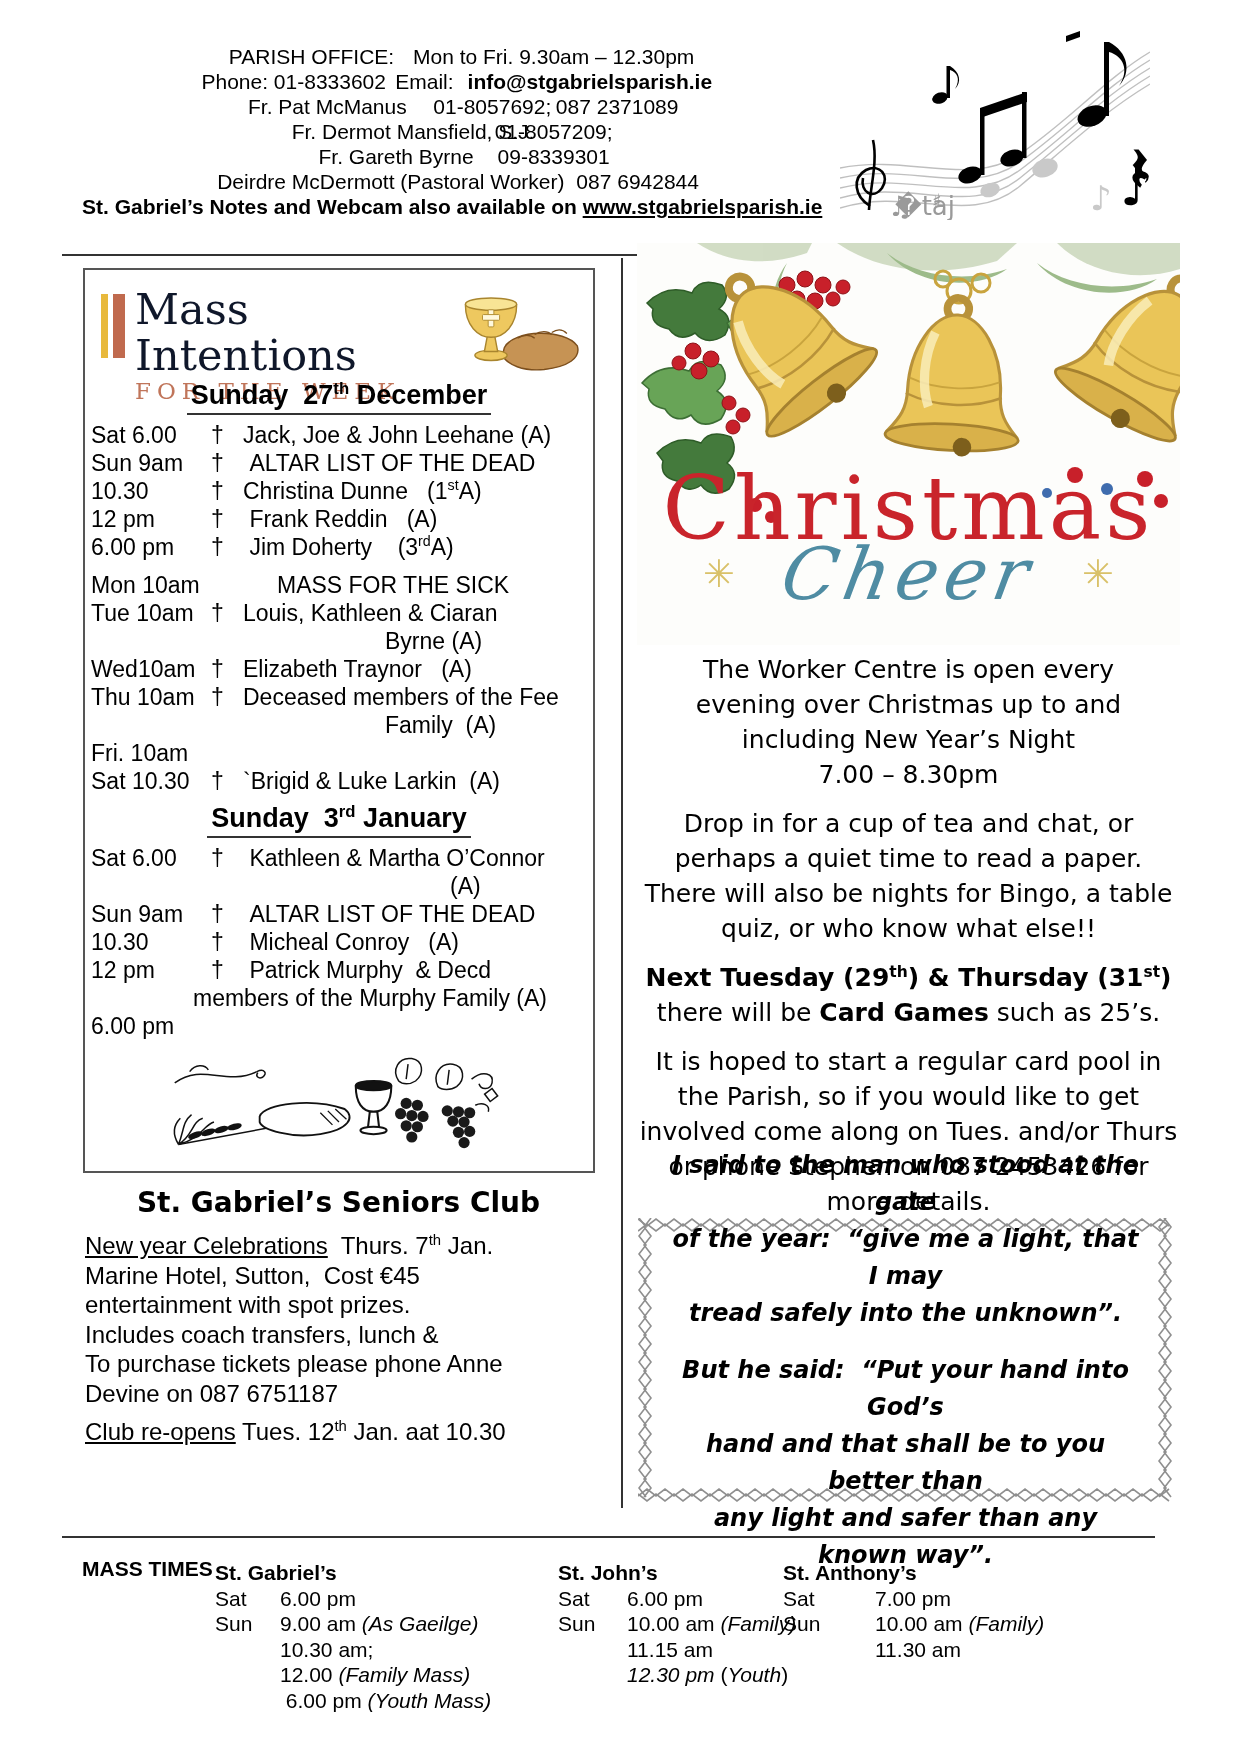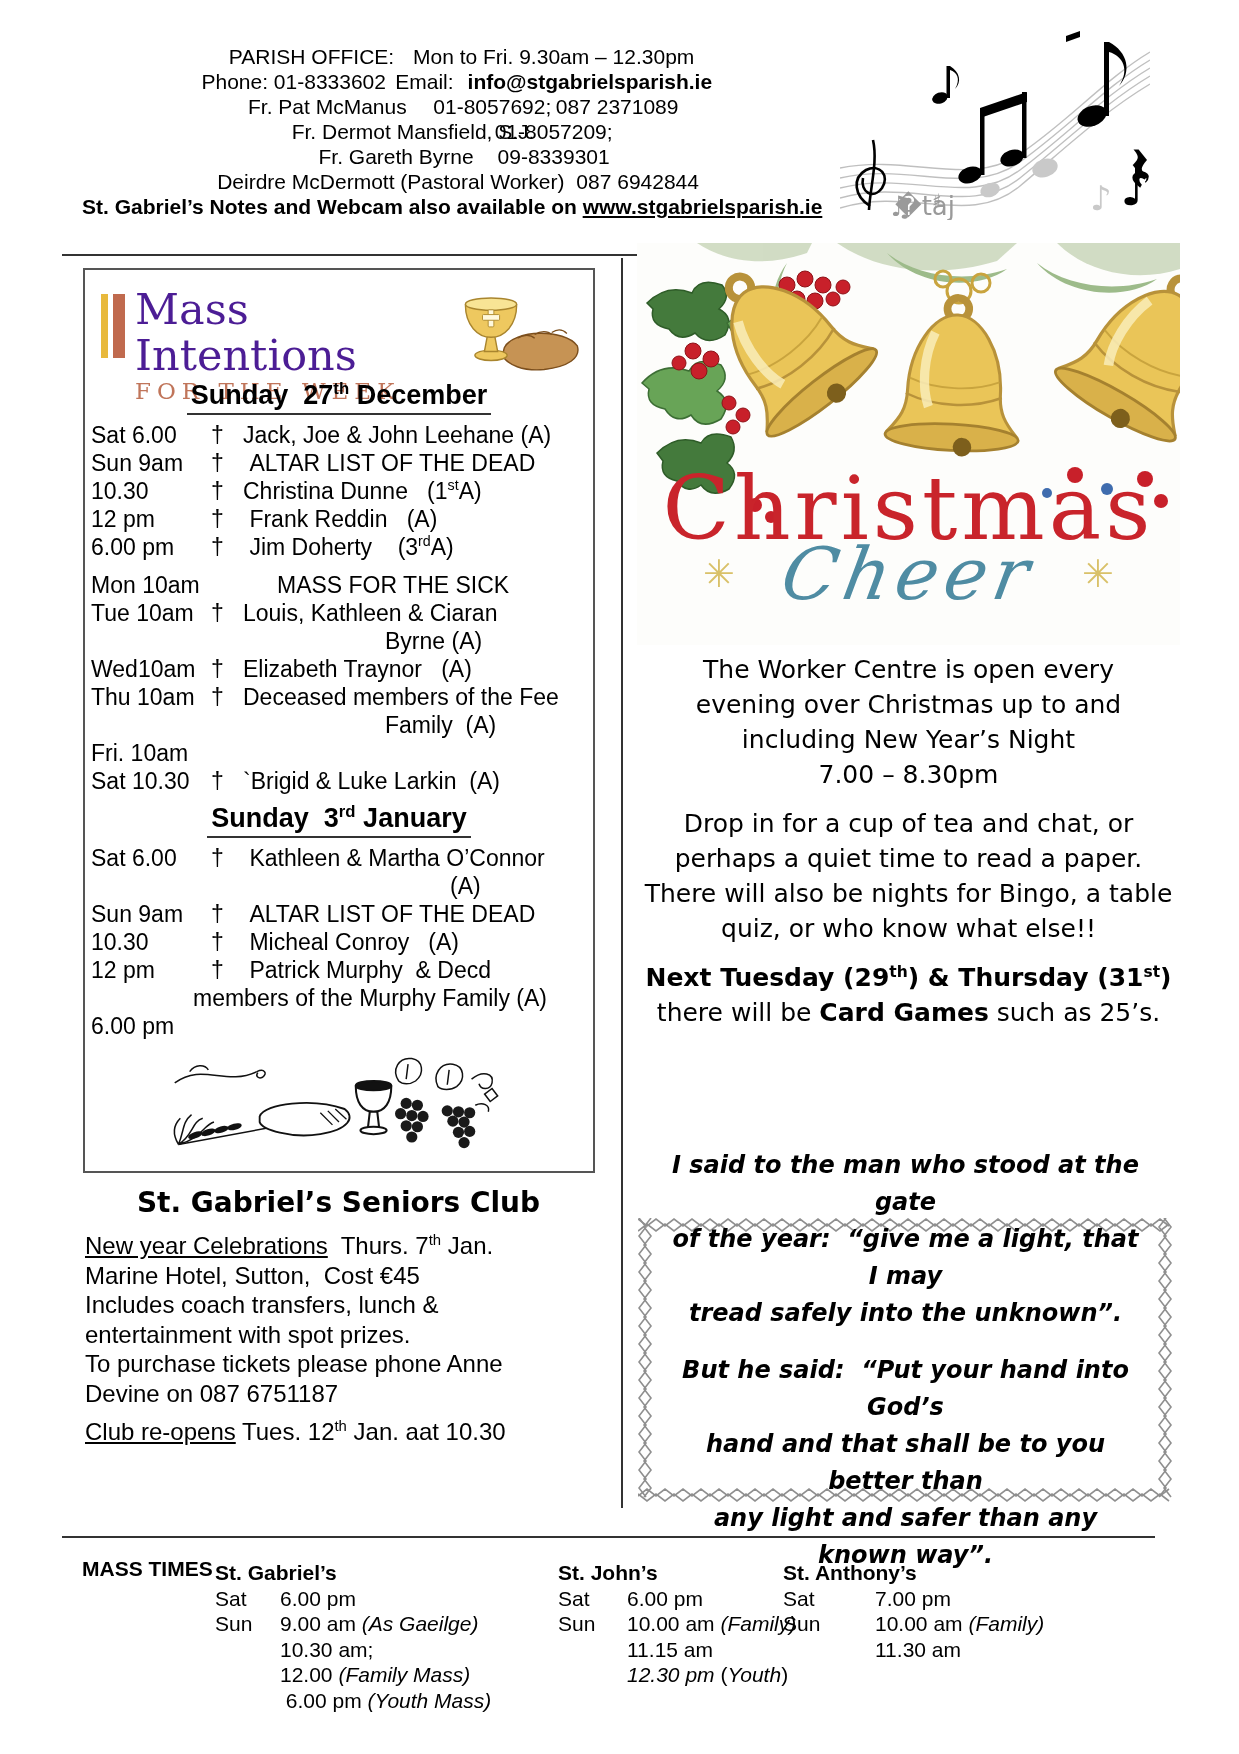--- a/index.html
+++ b/index.html
@@ -24,21 +24,21 @@
   .vr{position:absolute;left:621px;top:258px;height:1250px;border-left:2px solid #333;}
 
   
   .mi-box{position:absolute;left:83px;top:268px;width:512px;height:905px;border:2px solid #555;
           box-sizing:border-box;background:#fff;}
   .mi-logo{display:flex;align-items:flex-start;margin:16px 10px 2px 16px;height:86px;}
   .bar{flex:none;margin-top:8px;height:64px;}
   .bar-y{width:7px;background:#e8b93c;}
   .bar-r{width:12px;background:#c06a4e;margin-left:5px;}
   .mi-logo-text{margin-left:10px;}
-  .mi-title{font-family:"DejaVu Serif",serif;font-size:43px;line-height:46px;color:#4c1d95;}
+  .mi-title{font-family:"DejaVu Serif",serif;font-size:43px;line-height:46px;color:#0f172a;}
   .mi-sub{font-family:"DejaVu Serif",serif;font-size:23px;color:#c0755a;letter-spacing:6px;margin-top:0px;}
   .chalice{flex:none;width:128px;height:92px;margin-left:2px;margin-top:2px;}
   .mi-h{text-align:center;margin:8px 0 6px;font-size:27px;font-weight:bold;}
   .mi-h-in{display:inline-block;border-bottom:2px solid #333;padding:0 4px 2px;}
   .mi-row{display:flex;font-size:23px;line-height:28px;}
   .mi-time{flex:none;width:120px;padding-left:6px;}
   .mi-dag{flex:none;width:32px;}
   .mi-text{flex:1;}
   .pl34{padding-left:34px;}
   .mi-cont{font-size:23px;line-height:28px;}
@@ -316,22 +316,22 @@
         <path d="M326,86 C334,82 342,86 340,93"></path>
       </g>
     </svg>
   </section>
 
   <section class="seniors">
     <div class="sen-title">St. Gabriel’s Seniors Club</div>
     <div class="sen-lines" id="sen-lines">
         <div class="sen-line"><span class="u">New year Celebrations</span><span>&nbsp; Thurs. 7</span><sup>th</sup><span> Jan.</span></div>
         <div class="sen-line"><span>Marine Hotel, Sutton,&nbsp; Cost €45</span></div>
+        <div class="sen-line"><span>entertainment with spot prizes.</span></div>
         <div class="sen-line"><span>Includes coach transfers, lunch &amp;</span></div>
-        <div class="sen-line"><span>entertainment with spot prizes.</span></div>
         <div class="sen-line"><span>To purchase tickets please phone Anne</span></div>
         <div class="sen-line"><span>Devine on 087 6751187</span></div>
         <div class="sen-line gap"><span class="u">Club re-opens</span><span> Tues. 12</span><sup>th</sup><span> Jan. aat 10.30</span></div>
       </div>
   </section>
 
   <section class="xmas">
     <svg viewBox="0 0 543 402">
       <g fill="#cdd9bf" opacity=".9">
         <path d="M200,0 C240,28 300,36 360,18 L380,0 Z"></path>
@@ -405,20 +405,21 @@
       <span class="star">✳</span>
       <span class="xmas-sub">Cheer</span>
       <span class="star">✳</span>
     </div>
   </section>
 
   <section class="pc" id="pc-paras">
       <p><span>The Worker Centre is open every</span><br><span>evening over Christmas up to and</span><br><span>including New Year’s Night</span><br><span>7.00 – 8.30pm</span></p>
       <p><span>Drop in for a cup of tea and chat, or</span><br><span>perhaps a quiet time to read a paper.</span><br><span>There will also be nights for Bingo, a table</span><br><span>quiz, or who know what else!!</span></p>
       <p><span style="font-weight: bold;">Next Tuesday (29</span><sup style="font-weight: bold;">th</sup><span style="font-weight: bold;">) &amp; Thursday (31</span><sup style="font-weight: bold;">st</sup><span style="font-weight: bold;">)</span><br><span>there will be </span><span style="font-weight: bold;">Card Games</span><span> such as 25’s.</span></p>
+      <p><span>It is hoped to start a regular card pool in</span><br><span>the Parish, so if you would like to get</span><br><span>involved come along on Tues. and/or Thurs</span><br><span>or phone Stephen on 087 2453426 for</span><br><span>more details.</span></p>
     </section>
 
   <section class="quote">
     <svg id="zz" viewBox="0 0 535 285">
         <path d="M0,1 L9,8 L18,1 L27,8 L36,1 L45,8 L54,1 L63,8 L72,1 L81,8 L90,1 L99,8 L108,1 L117,8 L126,1 L135,8 L144,1 L153,8 L162,1 L171,8 L180,1 L189,8 L198,1 L207,8 L216,1 L225,8 L234,1 L243,8 L252,1 L261,8 L270,1 L279,8 L288,1 L297,8 L306,1 L315,8 L324,1 L333,8 L342,1 L351,8 L360,1 L369,8 L378,1 L387,8 L396,1 L405,8 L414,1 L423,8 L432,1 L441,8 L450,1 L459,8 L468,1 L477,8 L486,1 L495,8 L504,1 L513,8 L522,1 L531,8 " fill="none" stroke="#8f8f8f" stroke-width="1.6"></path>
         <path d="M0,276 L9,283 L18,276 L27,283 L36,276 L45,283 L54,276 L63,283 L72,276 L81,283 L90,276 L99,283 L108,276 L117,283 L126,276 L135,283 L144,276 L153,283 L162,276 L171,283 L180,276 L189,283 L198,276 L207,283 L216,276 L225,283 L234,276 L243,283 L252,276 L261,283 L270,276 L279,283 L288,276 L297,283 L306,276 L315,283 L324,276 L333,283 L342,276 L351,283 L360,276 L369,283 L378,276 L387,283 L396,276 L405,283 L414,276 L423,283 L432,276 L441,283 L450,276 L459,283 L468,276 L477,283 L486,276 L495,283 L504,276 L513,283 L522,276 L531,283 " fill="none" stroke="#8f8f8f" stroke-width="1.6"></path>
         <path d="M1,0 L8,9 L1,18 L8,27 L1,36 L8,45 L1,54 L8,63 L1,72 L8,81 L1,90 L8,99 L1,108 L8,117 L1,126 L8,135 L1,144 L8,153 L1,162 L8,171 L1,180 L8,189 L1,198 L8,207 L1,216 L8,225 L1,234 L8,243 L1,252 L8,261 L1,270 L8,279 " fill="none" stroke="#8f8f8f" stroke-width="1.6"></path>
         <path d="M526,0 L533,9 L526,18 L533,27 L526,36 L533,45 L526,54 L533,63 L526,72 L533,81 L526,90 L533,99 L526,108 L533,117 L526,126 L533,135 L526,144 L533,153 L526,162 L533,171 L526,180 L533,189 L526,198 L533,207 L526,216 L533,225 L526,234 L533,243 L526,252 L533,261 L526,270 L533,279 " fill="none" stroke="#8f8f8f" stroke-width="1.6"></path>
         <path d="M0,13 L9,6 L18,13 L27,6 L36,13 L45,6 L54,13 L63,6 L72,13 L81,6 L90,13 L99,6 L108,13 L117,6 L126,13 L135,6 L144,13 L153,6 L162,13 L171,6 L180,13 L189,6 L198,13 L207,6 L216,13 L225,6 L234,13 L243,6 L252,13 L261,6 L270,13 L279,6 L288,13 L297,6 L306,13 L315,6 L324,13 L333,6 L342,13 L351,6 L360,13 L369,6 L378,13 L387,6 L396,13 L405,6 L414,13 L423,6 L432,13 L441,6 L450,13 L459,6 L468,13 L477,6 L486,13 L495,6 L504,13 L513,6 L522,13 L531,6 " fill="none" stroke="#8f8f8f" stroke-width="1.6"></path>
         <path d="M0,278 L9,271 L18,278 L27,271 L36,278 L45,271 L54,278 L63,271 L72,278 L81,271 L90,278 L99,271 L108,278 L117,271 L126,278 L135,271 L144,278 L153,271 L162,278 L171,271 L180,278 L189,271 L198,278 L207,271 L216,278 L225,271 L234,278 L243,271 L252,278 L261,271 L270,278 L279,271 L288,278 L297,271 L306,278 L315,271 L324,278 L333,271 L342,278 L351,271 L360,278 L369,271 L378,278 L387,271 L396,278 L405,271 L414,278 L423,271 L432,278 L441,271 L450,278 L459,271 L468,278 L477,271 L486,278 L495,271 L504,278 L513,271 L522,278 L531,271 " fill="none" stroke="#8f8f8f" stroke-width="1.6"></path>

